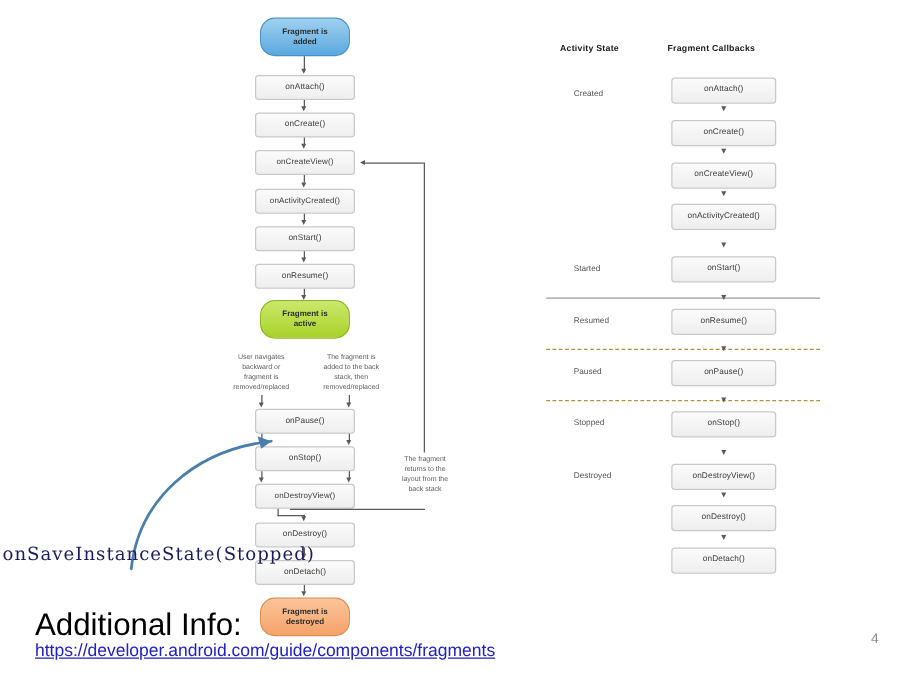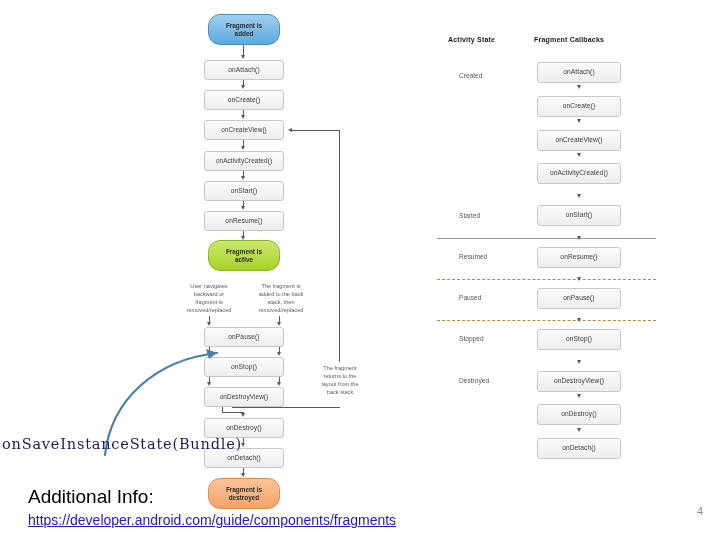--- a/index.html
+++ b/index.html
@@ -104,21 +104,21 @@
     color:#1b1b5e;
     letter-spacing:.8px;
     white-space:nowrap;
   }
   .curve{position:absolute;left:95px;top:340px;width:140px;height:120px;}
 
   
   .footer-label{
     position:absolute;
     left:28px;top:486px;
-    font-size:19px;
+    font-size:25px;
     color:#000;
     white-space:nowrap;
   }
   .footer-link{
     position:absolute;
     left:28px;top:512px;
     font-size:14px;
     color:#2020c0;
     text-decoration:underline;
     white-space:nowrap;
@@ -283,19 +283,19 @@
     <div class="arrow-down" style="left:577px;top:428px;"></div>
 
     <div class="fbox" style="left:537px;top:438px;width:84px;height:21px;">onDetach()</div>
   </div>
 
   <svg class="curve" viewBox="0 0 140 120">
     <path d="M10,115 C16,60 60,20 122,13" fill="none" stroke="#4a7fab" stroke-width="2.2" stroke-linecap="round"></path>
     <path d="M122,13 L111,9 L114,19 Z" fill="#4a7fab"></path>
   </svg>
 
-  <div class="handwriting" style="left:2px;top:436px;">onSaveInstanceState(Bundle)</div>
+  <div class="handwriting" style="left:2px;top:436px;">onSaveInstanceState(Stopped)</div>
 
   <div class="footer-label">Additional Info:</div>
   <a class="footer-link" href="#">https://developer.android.com/guide/components/fragments</a>
   <div class="page-num">4</div>
 
 </div>
 
 </body></html>

